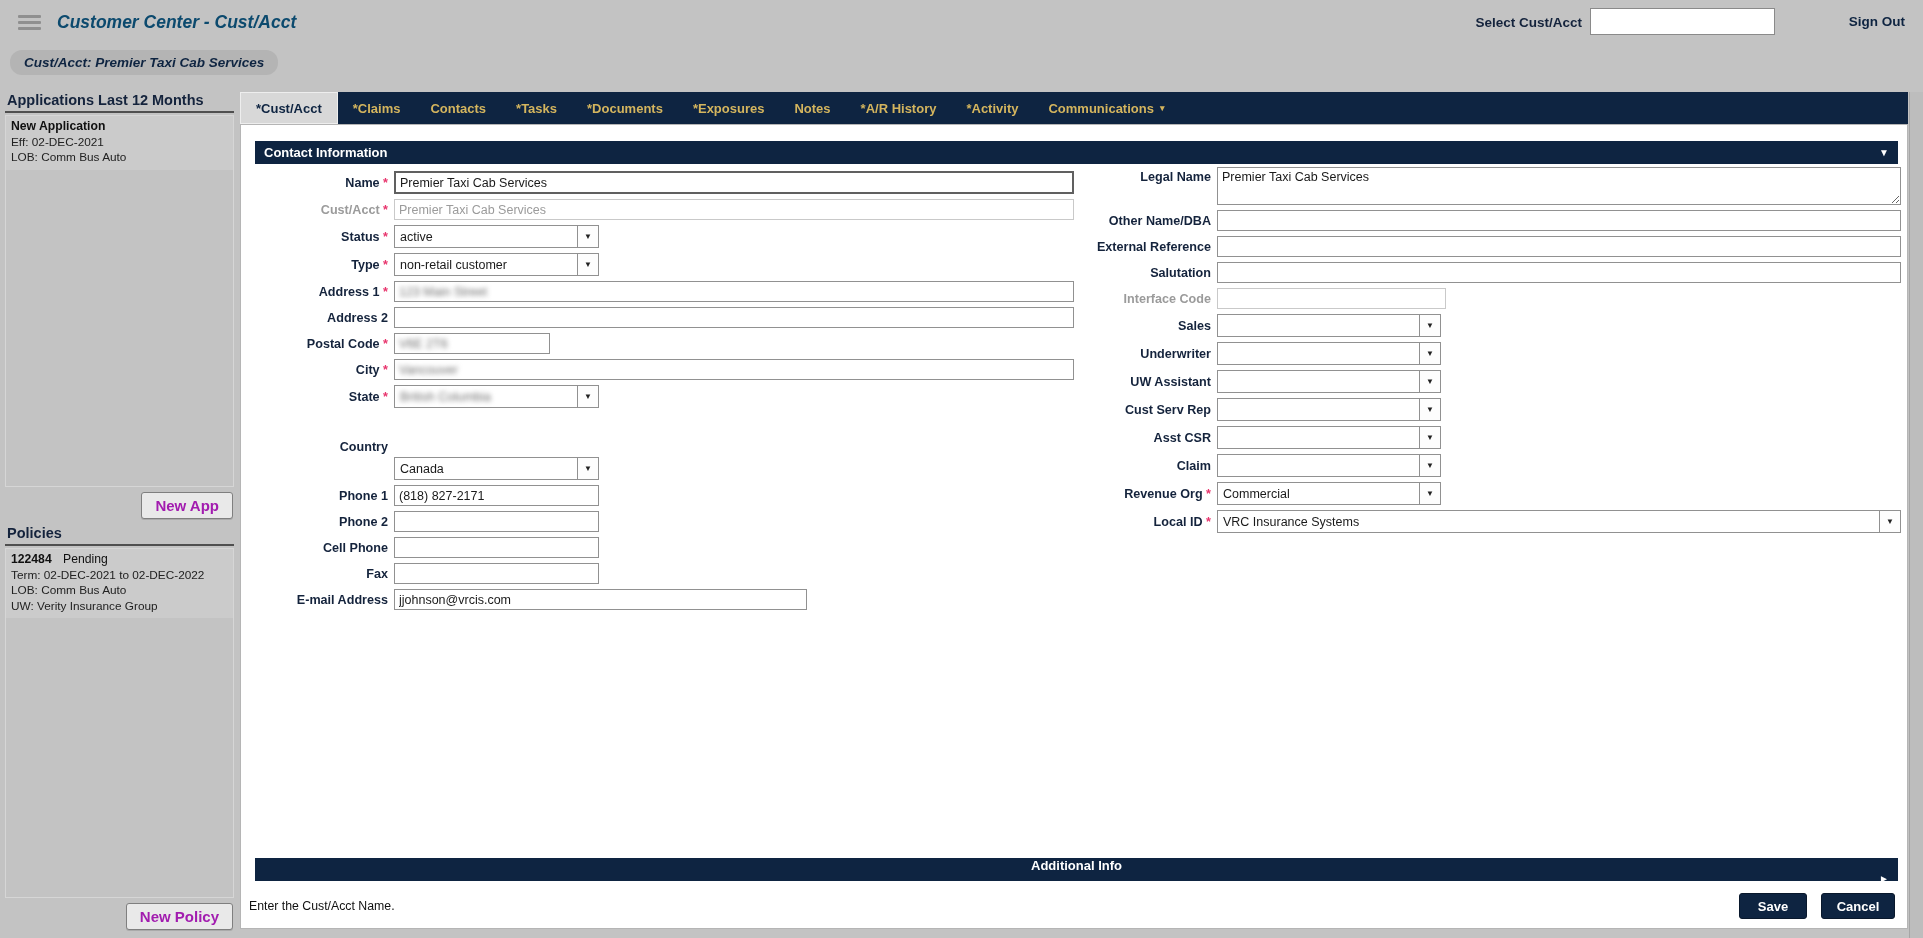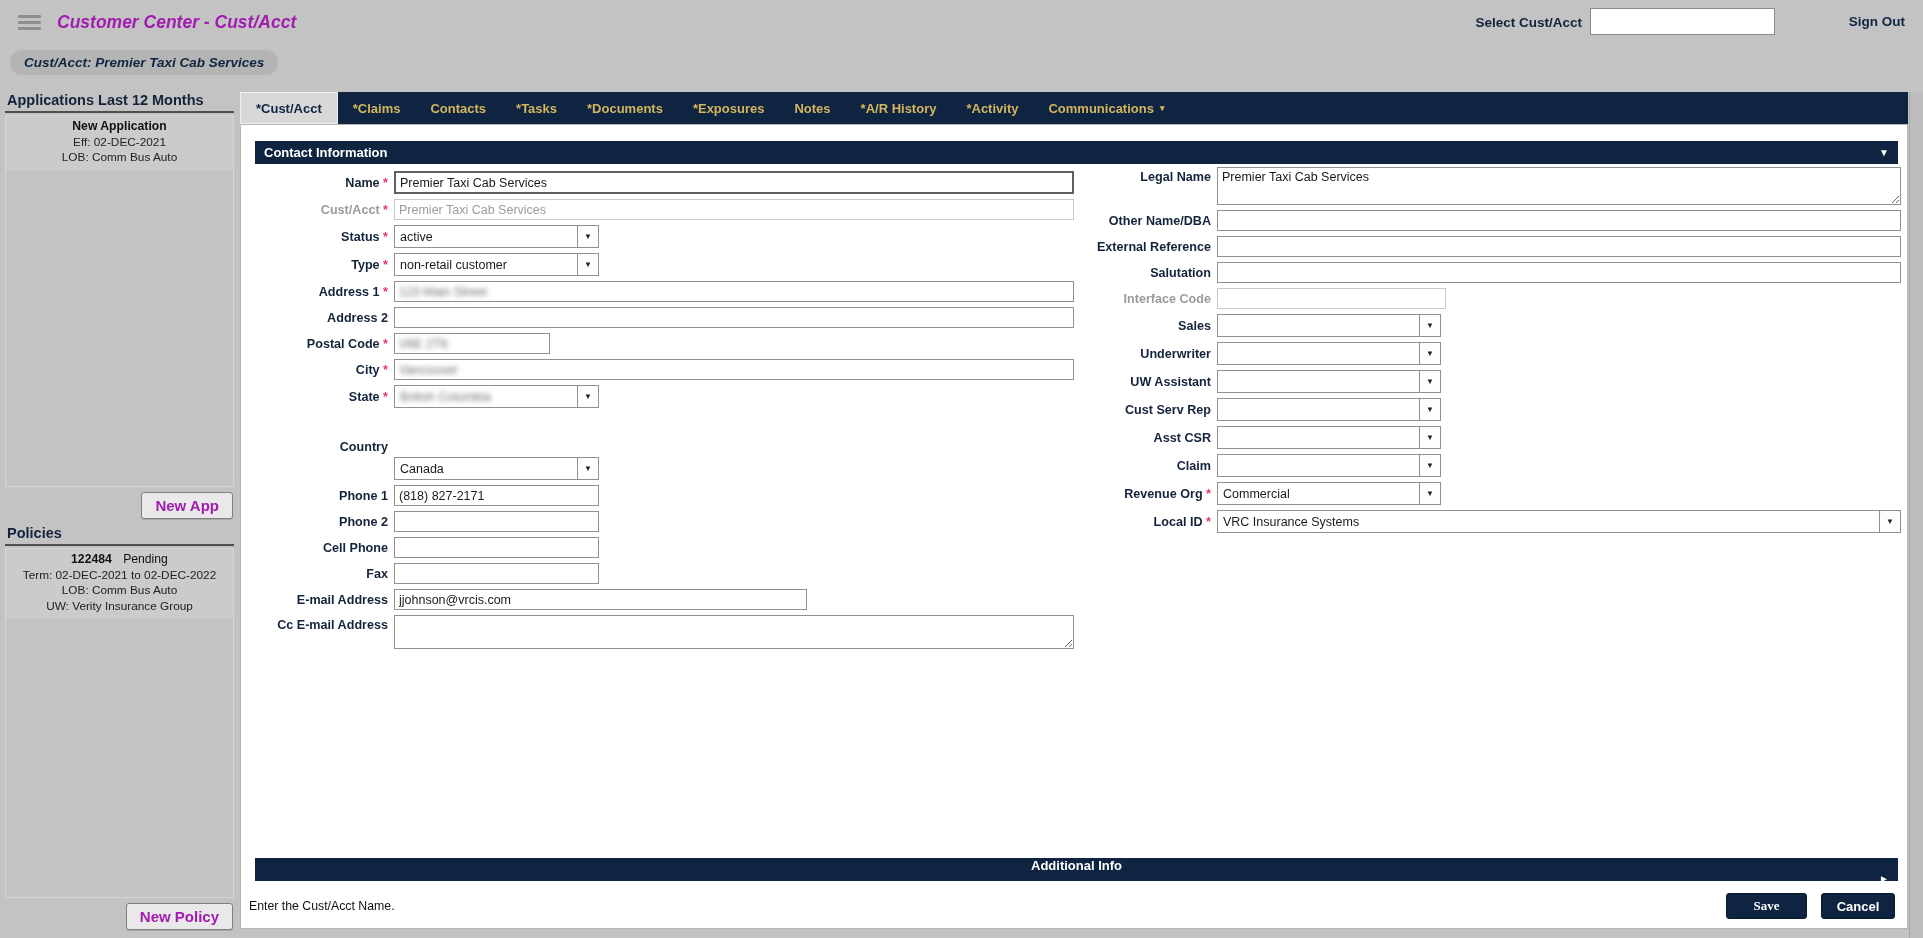--- a/index.html
+++ b/index.html
@@ -8,30 +8,30 @@
     font-family:"Liberation Sans", sans-serif;
     background:#c3c3c3;
     position:relative;
     overflow:hidden;
     color:#1a1a1a;
   }
 
   
   .hamburger { position:absolute; left:18px; top:15px; width:23px; height:16px; cursor:pointer; }
   .hamburger span { display:block; height:3px; background:#8f8f8f; margin-bottom:3px; border-radius:1px; }
-  .app-title { position:absolute; left:57px; top:12px; font-size:17.5px; font-weight:bold; font-style:italic; color:#a21caf; }
+  .app-title { position:absolute; left:57px; top:12px; font-size:17.5px; font-weight:bold; font-style:italic; color:#0c4a6e; }
   .select-acct-label { position:absolute; right:341px; top:15px; font-size:13.5px; font-weight:bold; color:#14233c; }
   .select-acct-input { position:absolute; right:148px; top:8px; width:185px; height:27px; border:1px solid #8a8a8a; background:#fff; font-family:inherit; font-size:13px; padding:0 5px; }
   .sign-out { position:absolute; right:18px; top:14px; font-size:13.5px; font-weight:bold; color:#0e2441; cursor:pointer; }
   .breadcrumb { position:absolute; left:10px; top:50px; background:#b4b4b4; border-radius:12px; padding:5px 14px; font-size:13.5px; font-weight:bold; font-style:italic; color:#0e2441; }
 
   
   .sidebar { position:absolute; left:5px; top:92px; width:229px; height:844px; display:flex; flex-direction:column; }
   .side-title { font-size:14.5px; font-weight:bold; color:#14233c; border-bottom:2px solid #4f4f4f; padding:0 2px 3px 2px; }
-  .side-box { border:1px solid #d6d6d6; margin-top:2px; overflow:hidden;text-align:center; }
+  .side-box { border:1px solid #d6d6d6; margin-top:2px; overflow:hidden; }
   .side-box.apps { height:372px; }
   .side-box.pol { flex:1; }
   .side-item { background:#cbcbcb; padding:3px 5px 4px 5px; cursor:pointer; }
   .item-title { font-size:12.2px; font-weight:bold; color:#101010; line-height:1.3; }
   .item-suffix { font-weight:normal;padding-left:8px; }
   .item-line { font-size:11.8px; color:#222; line-height:1.3; }
   .side-btn-row { text-align:right; padding:5px 1px 6px 0; }
   .btn-gray { background:#e9e9e9; border:1px solid #7f7f7f; border-radius:3px; font-family:inherit; font-weight:bold; font-size:15px; color:#a21caf; padding:4px 13px; cursor:pointer; box-shadow:0 1px 0 #aaa; }
 
   
@@ -65,21 +65,21 @@
 
   .sel { border:1px solid #919191; height:23px; background:#fff; display:flex; align-items:stretch; font-size:12.5px; cursor:pointer; }
   .sel-val { flex:1; display:flex; align-items:center; padding:0 5px; overflow:hidden; white-space:nowrap; }
   .sel-val.redacted { filter:blur(2.5px); color:#707070; }
   .sel-btn { flex:0 0 21px; border-left:1px solid #919191; display:flex; align-items:center; justify-content:center; font-size:8px; color:#222; background:#fdfdfd; }
 
   .tarea { border:1px solid #919191; font-size:12.5px; font-family:inherit; color:#1a1a1a; padding:2px 4px; resize:both; overflow:auto; }
 
   .hint { position:absolute; left:8px; top:774px; font-size:12.3px; color:#111; }
   .btn-navy { position:absolute; top:768px; height:26px; background:#0e2441; color:#fff; font-family:inherit; font-weight:bold; font-size:13px; border:1px solid #09182c; border-radius:3px; cursor:pointer; }
-  .save-btn { right:100px; width:81px;font-family:Liberation Serif, serif; }
+  .save-btn { right:100px; width:68px; }
   .cancel-btn { right:12px; width:74px; }
 
   .scroll-gutter { position:absolute; right:0; top:92px; width:14px; height:846px; background:#bdbdbd; border-left:1px solid #a6a6a6; }
 </style>
 </head>
 <body>
 
 <div class="hamburger">
     <span></span>
     <span></span>
@@ -229,24 +229,20 @@
         <input type="text" class="tinput" style="width: 205px;">
       </div>
       <div class="field-row">
         <div class="field-label" style="flex: 0 0 150px;"><span>Fax</span></div>
         <input type="text" class="tinput" style="width: 205px;">
       </div>
       <div class="field-row">
         <div class="field-label" style="flex: 0 0 150px;"><span>E-mail Address</span></div>
         <input type="text" class="tinput" value="jjohnson@vrcis.com" style="width: 413px;">
       </div>
-      <div class="field-row ta">
-        <div class="field-label" style="flex: 0 0 150px;"><span>Cc E-mail Address</span></div>
-        <textarea class="tarea" style="width: 680px; height: 34px;"></textarea>
-      </div>
     </div>
   <div class="form-col col-right">
       <div class="field-row ta">
         <div class="field-label" style="flex: 0 0 152px;"><span>Legal Name</span></div>
         <textarea class="tarea" style="width: 684px; height: 38px;">Premier Taxi Cab Services</textarea>
       </div>
       <div class="field-row">
         <div class="field-label" style="flex: 0 0 152px;"><span>Other Name/DBA</span></div>
         <input type="text" class="tinput" style="width: 684px;">
       </div>

